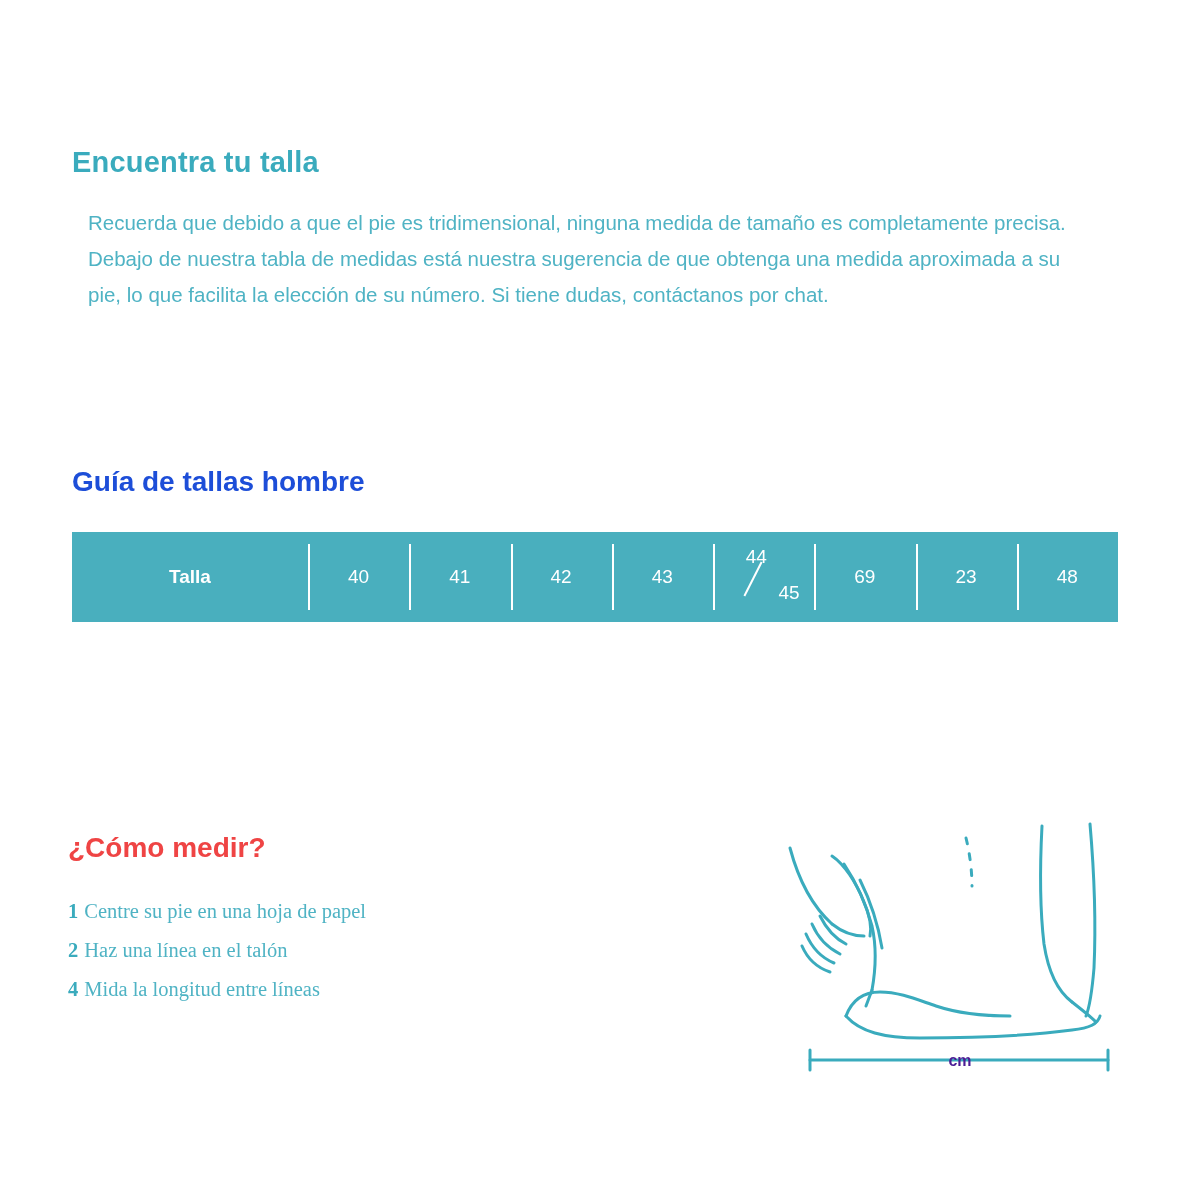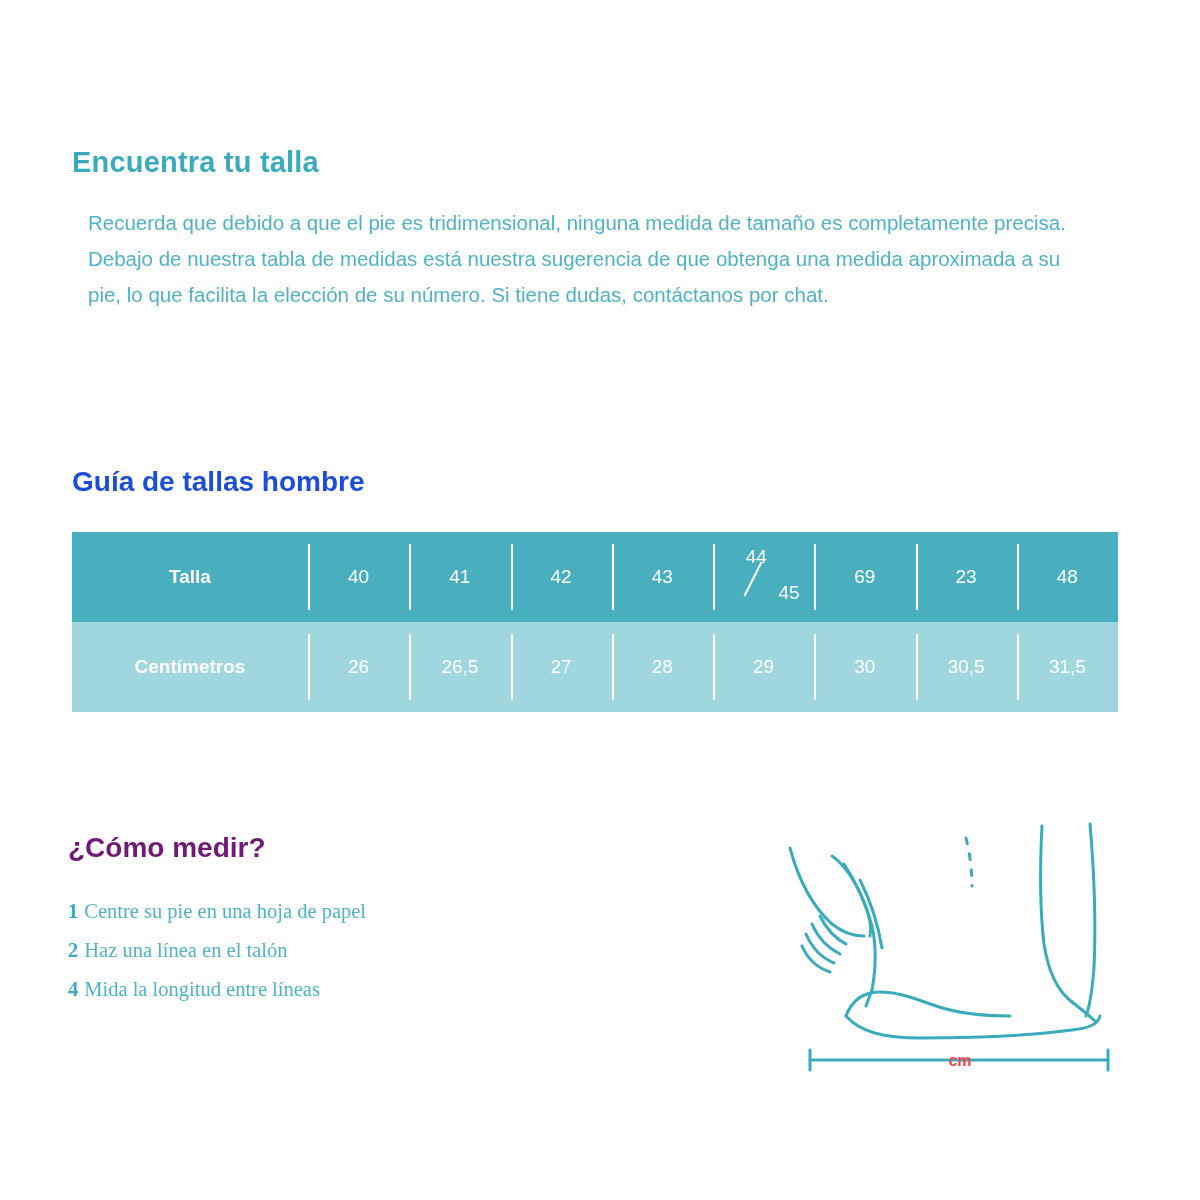--- a/index.html
+++ b/index.html
@@ -127,21 +127,21 @@
   
   .measure-block {
     position: absolute;
     left: 68px;
     top: 832px;
     width: 640px;
   }
   .measure-title {
     font-size: 28px;
     font-weight: bold;
-    color: #701a75;
+    color: #ef4444;
     margin: 0 0 28px 0;
   }
   .step {
     font-size: 20.5px;
     line-height: 39px;
     color: #4fb3c4;
     font-family: Liberation Serif, serif;
   }
   .step .n {
     font-weight: bold;
@@ -157,21 +157,21 @@
     height: 260px;
   }
   .cm-label {
     position: absolute;
     left: 760px;
     top: 1052px;
     width: 400px;
     text-align: center;
     font-size: 16px;
     font-weight: bold;
-    color: #ef4444;
+    color: #4c1d95;
   }
 </style>
 </head>
 <body>
 
 <div class="page">
 
   <div class="intro-block">
     <h1 class="h-title">Encuentra tu talla</h1>
     <p class="intro-text">Recuerda que debido a que el pie es tridimensional, ninguna medida de tamaño es completamente precisa. Debajo de nuestra tabla de medidas está nuestra sugerencia de que obtenga una medida aproximada a su pie, lo que facilita la elección de su número. Si tiene dudas, contáctanos por chat.</p>
@@ -191,31 +191,20 @@
             <span class="frac">
               <span class="num">44</span>
               <span class="slash"></span>
               <span class="den">45</span>
             </span>
           </td>
           <td class="datacell">69</td>
           <td class="datacell">23</td>
           <td class="datacell">48</td>
         </tr>
-        <tr class="row-cm">
-          <td class="rowhead">Centímetros</td>
-          <td class="datacell">26</td>
-          <td class="datacell">26,5</td>
-          <td class="datacell">27</td>
-          <td class="datacell">28</td>
-          <td class="datacell">29</td>
-          <td class="datacell">30</td>
-          <td class="datacell">30,5</td>
-          <td class="datacell">31,5</td>
-        </tr>
       </tbody>
     </table>
   </div>
 
   <div class="measure-block">
     <h2 class="measure-title">¿Cómo medir?</h2>
     <div class="step">
       <span class="n">1</span><span>Centre su pie en una hoja de papel</span>
     </div>
     <div class="step">

